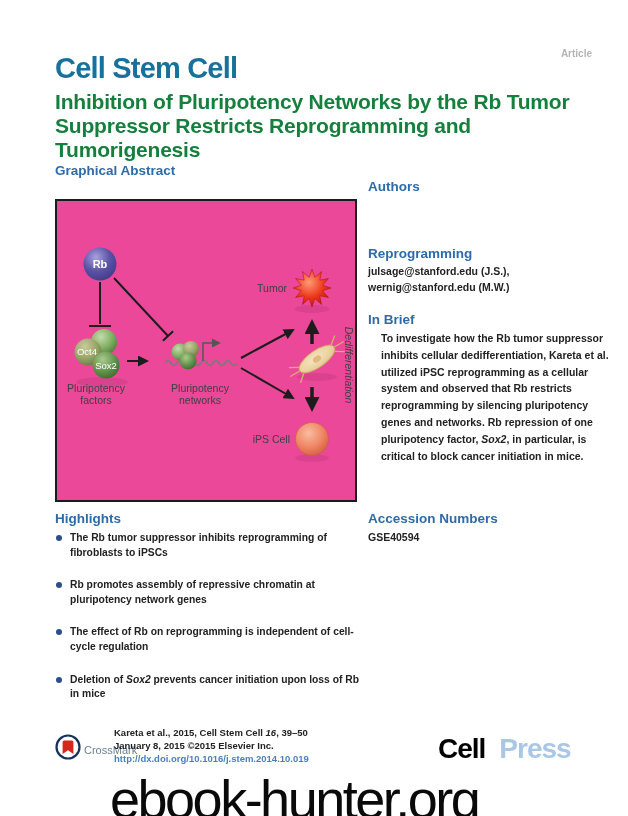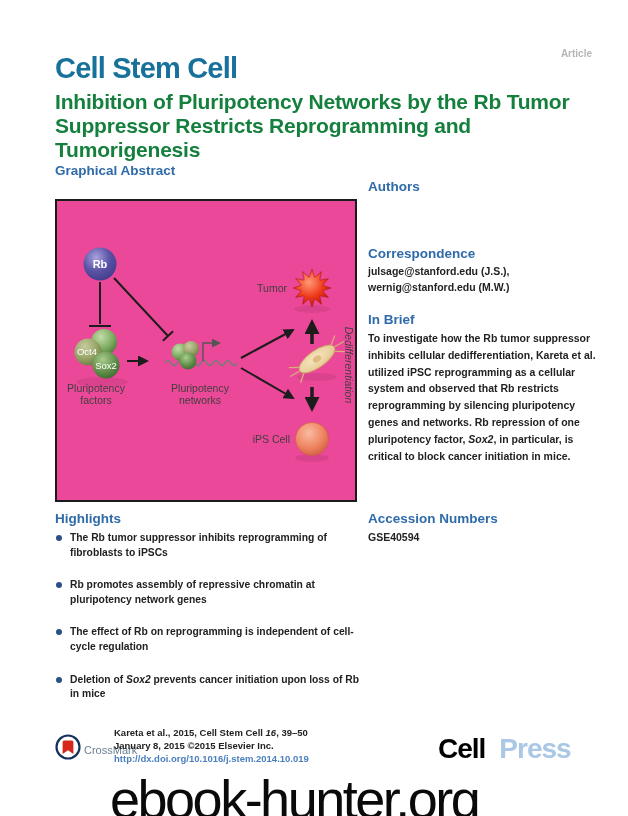--- a/index.html
+++ b/index.html
@@ -22,21 +22,21 @@
   .hl-dot { width:6px; height:6px; border-radius:50%; background:#2c4f87; margin:4px 8px 0 1px; flex:none; }
   .hl-text { font-size:10.3px; line-height:14.6px; font-weight:700; color:#222; width:292px; }
   .rcol-head { left:368px; }
   .authors-heading { top:179px; }
   .authors-names { top:197px; left:368px; width:230px; font-size:10.8px; line-height:16.5px;
     font-weight:700; color:#222; white-space:pre-line; }
   .corr-heading { top:246px; }
   .corr-emails { top:264px; left:368px; width:230px; font-size:10.5px; line-height:15.5px;
     font-weight:700; color:#222; white-space:pre-line; }
   .brief-heading { top:312px; }
-  .brief-text { top:330px; left:368px; width:229px; font-size:10.5px; line-height:16.8px;
+  .brief-text { top:330px; left:381px; width:229px; font-size:10.5px; line-height:16.8px;
     font-weight:700; color:#222; }
   .acc-heading { top:511px; }
   .acc-value { top:531px; left:368px; font-size:10.5px; font-weight:700; color:#222; }
   .it { font-style:italic; }
   .crossmark { top:734px; left:55px; display:flex; align-items:center; }
   .crossmark-label { font-size:11px; color:#6b7f94; margin-left:3px; margin-top:6px; }
   .citation { top:726px; left:114px; font-size:9.5px; line-height:13.2px; font-weight:700; color:#222; }
   .doi-link { color:#4a7fbf; }
   .cellpress { top:733px; left:438px; font-size:28px; font-weight:700; letter-spacing:-1px; }
   .cellpress .cp-cell { color:#000000; }
@@ -175,21 +175,21 @@
       <p class="hl-text"><span>The effect of Rb on reprogramming is independent of cell-cycle regulation</span><span class="it"></span><span></span></p>
     </div>
     <div class="hl-item">
       <span class="hl-dot"></span>
       <p class="hl-text"><span>Deletion of </span><span class="it">Sox2</span><span> prevents cancer initiation upon loss of Rb in mice</span></p>
     </div>
   </div>
 
   <div class="abs sec-heading rcol-head authors-heading">Authors</div>
 
-  <div class="abs sec-heading rcol-head corr-heading">Correspondence</div>
+  <div class="abs sec-heading rcol-head corr-heading">Reprogramming</div>
   <div class="abs corr-emails">julsage@stanford.edu (J.S.),
 wernig@stanford.edu (M.W.)</div>
 
   <div class="abs sec-heading rcol-head brief-heading">In Brief</div>
   <p class="abs brief-text"><span>To investigate how the Rb tumor suppressor inhibits cellular dedifferentiation, Kareta et al. utilized iPSC reprogramming as a cellular system and observed that Rb restricts reprogramming by silencing pluripotency genes and networks. Rb repression of one pluripotency factor, </span><span class="it">Sox2</span><span>, in particular, is critical to block cancer initiation in mice.</span></p>
 
   <div class="abs sec-heading rcol-head acc-heading">Accession Numbers</div>
   <div class="abs acc-value">GSE40594</div>
 
   <div class="abs crossmark">

